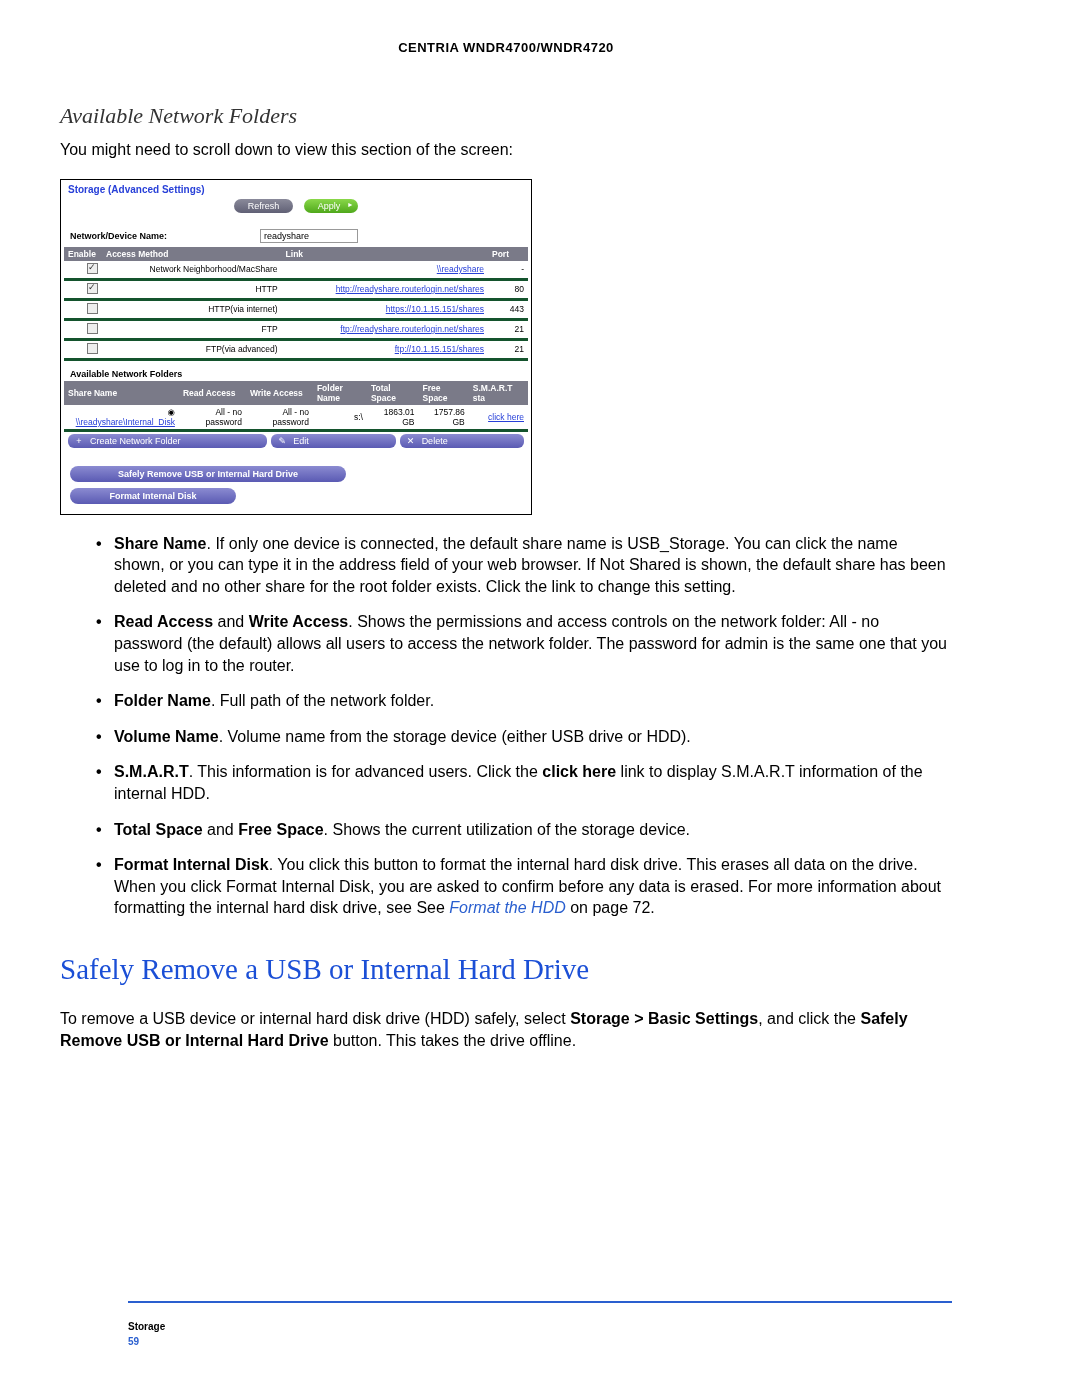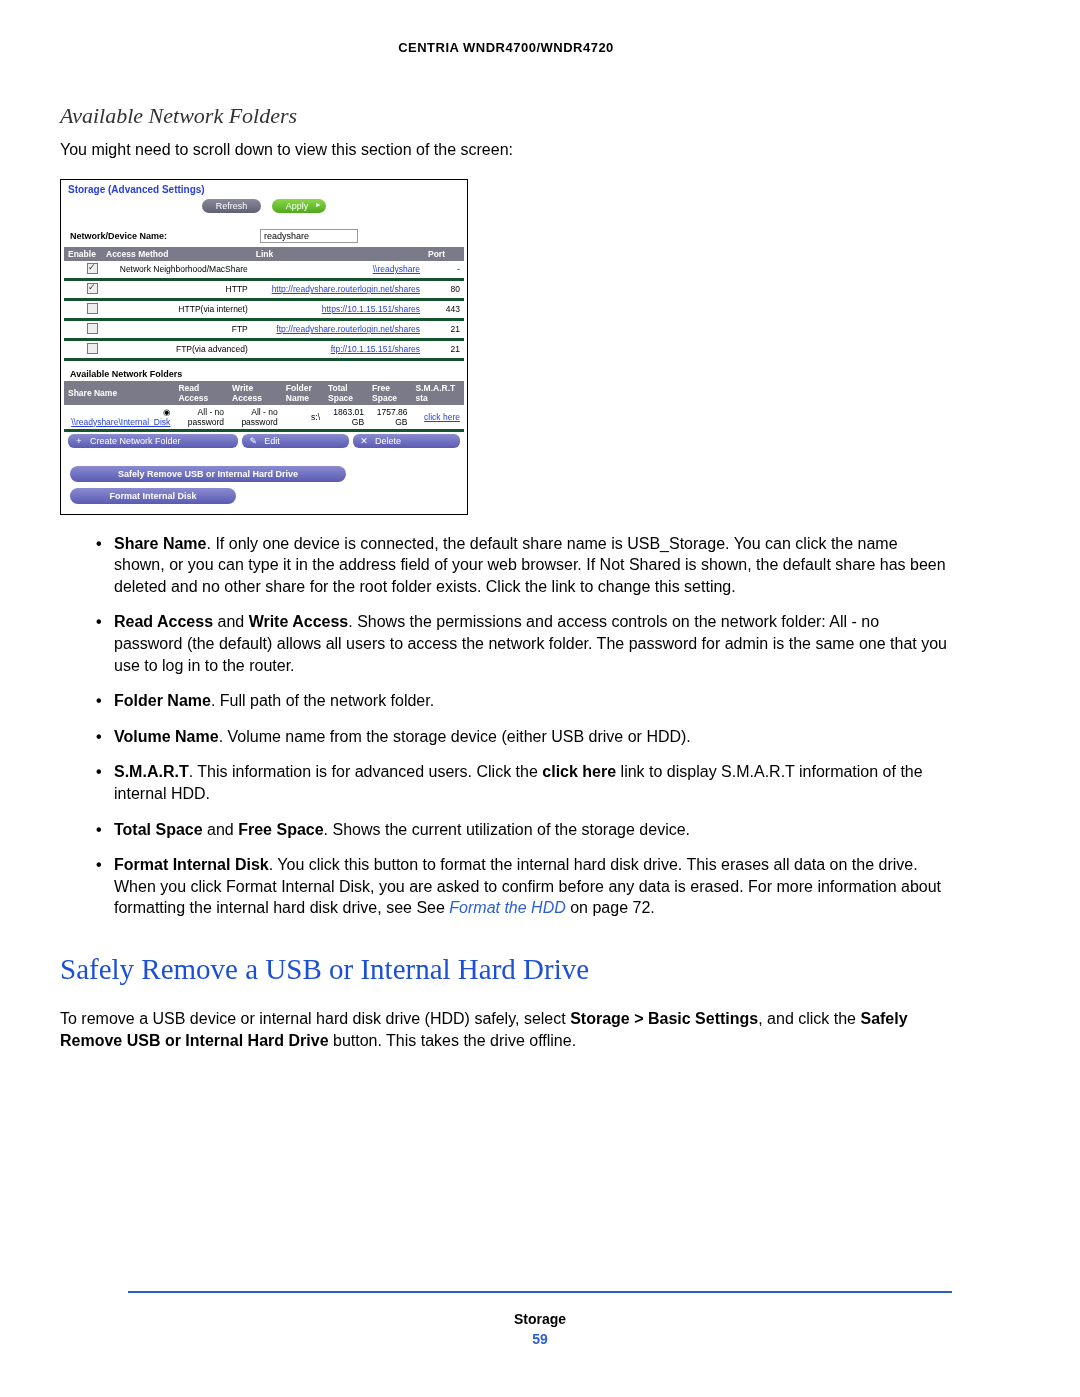--- a/index.html
+++ b/index.html
@@ -30,21 +30,21 @@
     color: #333;
     margin-top: 40px;
     margin-bottom: 10px;
   }
   .body-text {
     font-size: 16px;
     line-height: 1.35;
   }
   .screenshot-box {
     border: 1px solid #000;
-    width: 408px;
+    width: 472px;
     margin-top: 18px;
     margin-bottom: 18px;
     padding: 4px 3px 10px 3px;
     font-size: 9px;
     box-sizing: border-box;
   }
   .ss-heading {
     color: #2840d8;
     font-weight: bold;
     font-size: 10px;
@@ -160,22 +160,21 @@
     font-weight: normal;
     font-size: 29px;
     margin-top: 34px;
     margin-bottom: 22px;
   }
 
   .page-footer {
     position: absolute;
     left: 128px; right:128px;
     bottom: 50px;
-    text-align:center;
-    font-size:14px;
+    font-size:10px;
   }
   .page-footer hr {
     border:none; border-top:2px solid #2a5fcf;
     margin-bottom: 18px;
   }
   .page-footer .ft1{font-weight:bold;}
   .page-footer .ft2{color:#2a5fcf; font-weight:bold; margin-top:4px;}
 </style>
 </head>
 <body>

